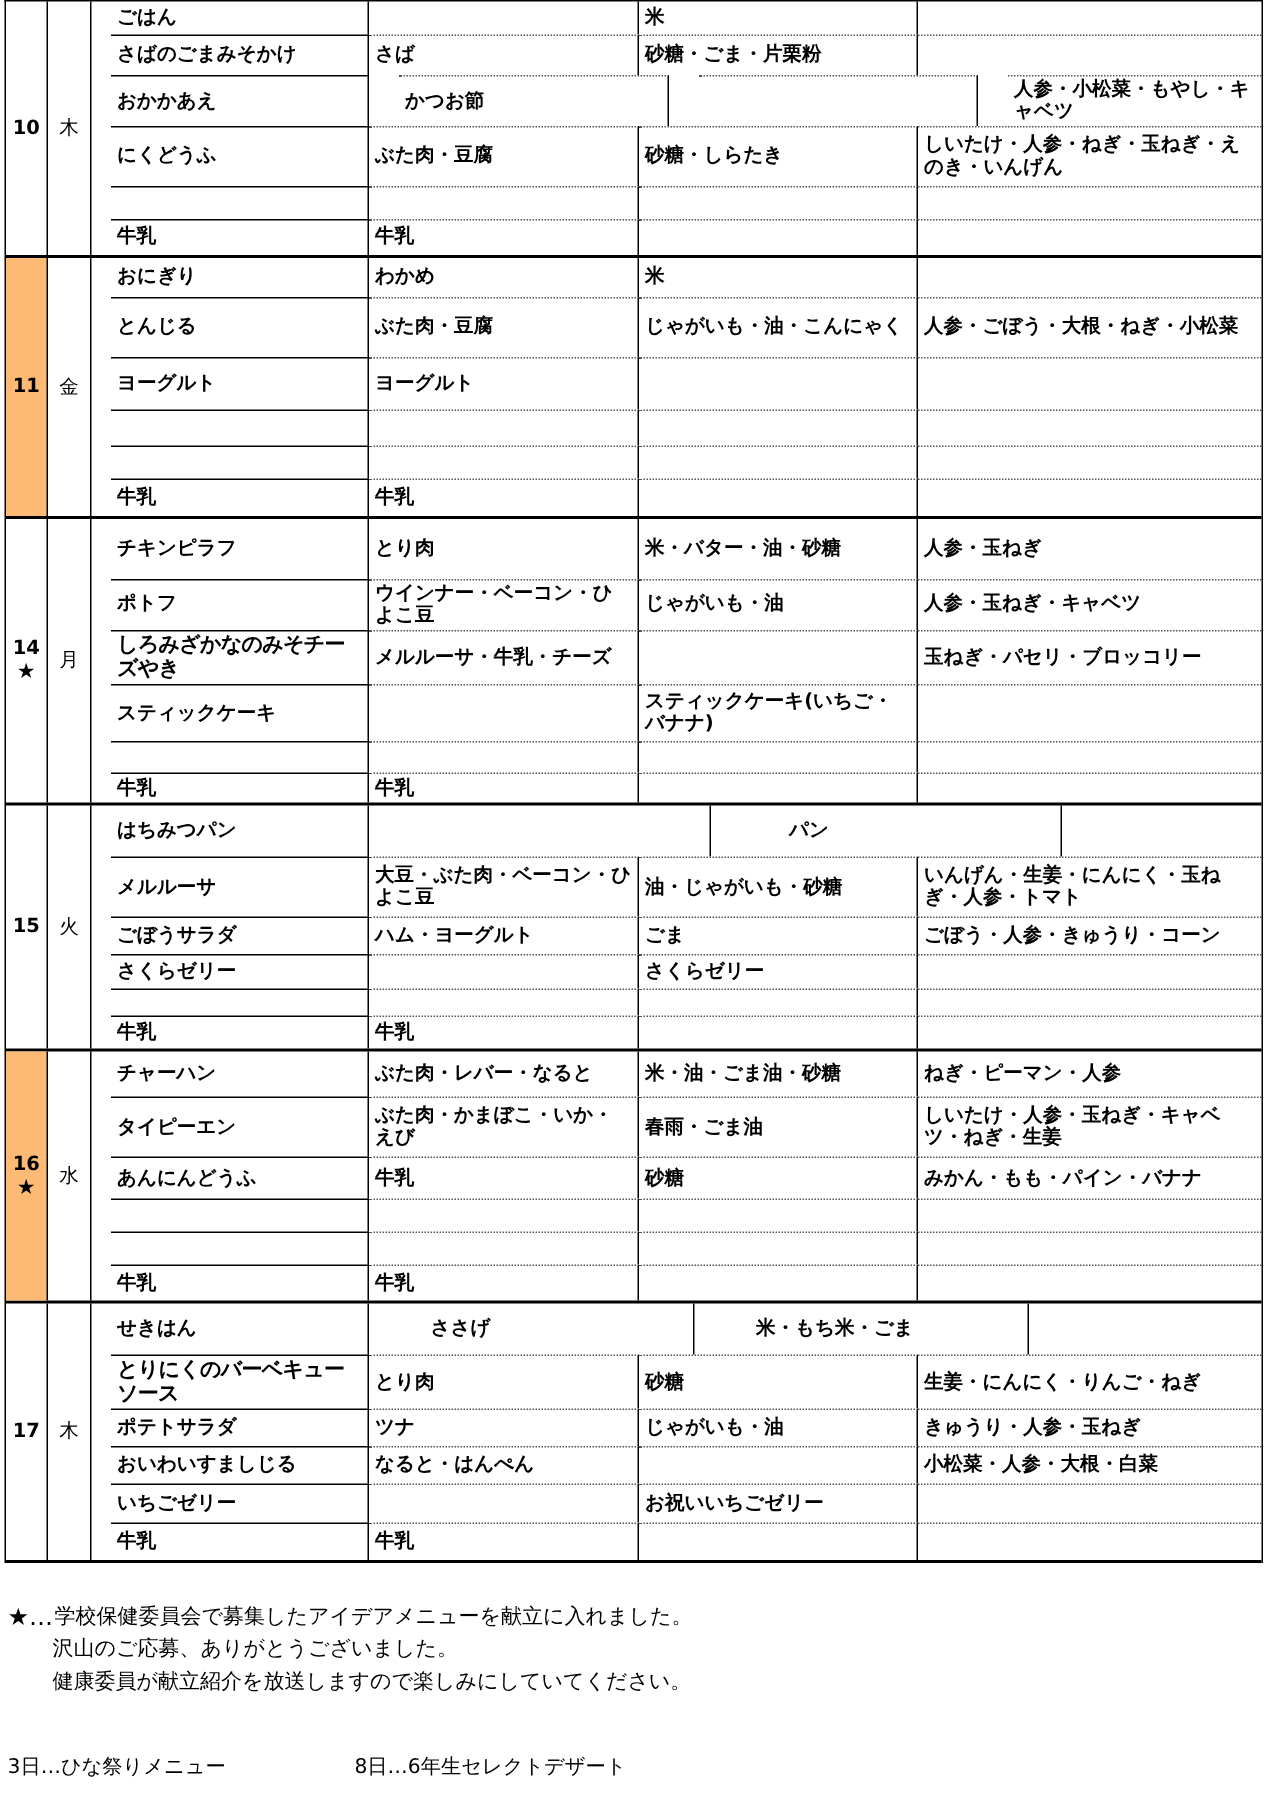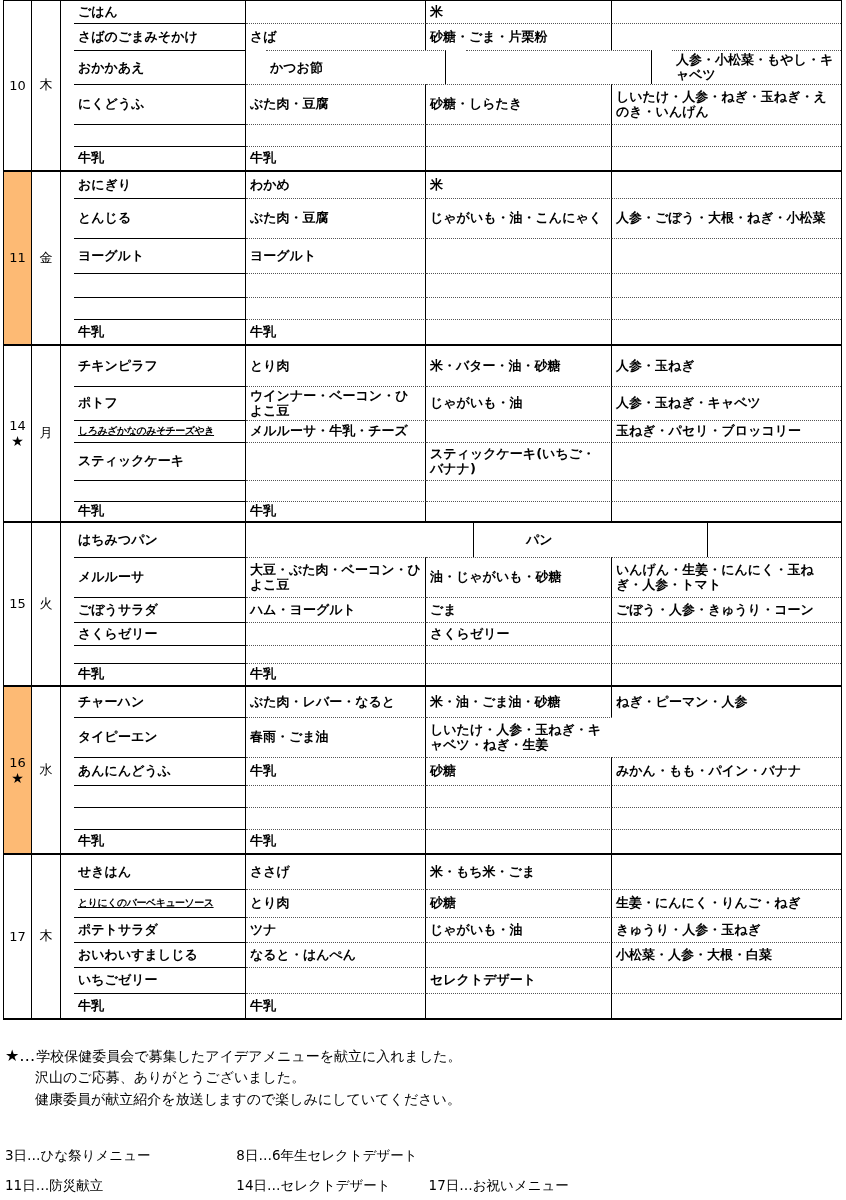--- a/index.html
+++ b/index.html
@@ -11,35 +11,35 @@
   
   .menu-table{
     margin-left:3px;width:839px;
     border-left:1px solid #000;border-right:1px solid #000;border-top:1px solid #000;
     box-sizing:border-box;
   }
   .day-block{display:flex;border-bottom:2px solid #000;}
   .date-cell{
     width:27px;flex:0 0 27px;border-right:1px solid #000;
     display:flex;flex-direction:column;align-items:center;justify-content:center;
-    font-size:13px;font-weight:400;
+    font-size:13px;font-weight:700;
   }
   .date-cell.highlight{background:#fdba74;}
   .date-star{font-size:14px;line-height:1;margin-top:1px;}
   .weekday-cell{
     width:28px;flex:0 0 28px;border-right:1px solid #000;
     display:flex;align-items:center;justify-content:center;font-size:13px;
   }
   .rows{flex:1;display:flex;flex-direction:column;}
   .sub-row{display:grid;grid-template-columns:172px 180px 186px 1fr;margin-left:13px;}
   .cell{
     padding:1px 4px;display:flex;align-items:center;
     font-size:13px;font-weight:700;line-height:1.18;box-sizing:border-box;
   }
-  .cell.small{font-size:10px;letter-spacing:-0.5px;text-decoration:underline;}
+  .cell.small{font-size:14px;letter-spacing:-0.5px;}
   .cell.c-menu{border-right:1px solid #000;}
   .cell.c-protein{border-right:1px solid #000;}
   .cell.c-energy{border-right:1px solid #000;}
   .sub-row:not(:first-child) .c-menu{border-top:1px solid #000;}
   .sub-row:not(:first-child) .c-protein,
   .sub-row:not(:first-child) .c-energy,
   .sub-row:not(:first-child) .c-veg{border-top:1px dotted #555;}
   
   .notes{padding-left:5px;}
   .star-note{margin-top:26px;font-size:14px;line-height:1.55;}
@@ -241,20 +241,21 @@
       <div class="weekday-cell">水</div>
       <div class="rows">
         <div class="sub-row" style="min-height: 30px;">
           <div class="cell c-menu">チャーハン</div>
           <div class="cell c-protein">ぶた肉・レバー・なると</div>
           <div class="cell c-energy">米・油・ごま油・砂糖</div>
           <div class="cell c-veg">ねぎ・ピーマン・人参</div>
         </div>
         <div class="sub-row" style="min-height: 40px;">
           <div class="cell c-menu">タイピーエン</div>
+          <div class="cell c-protein">ぶた肉・かまぼこ・いか・えび</div>
           <div class="cell c-energy">春雨・ごま油</div>
           <div class="cell c-veg">しいたけ・人参・玉ねぎ・キャベツ・ねぎ・生姜</div>
         </div>
         <div class="sub-row" style="min-height: 28px;">
           <div class="cell c-menu">あんにんどうふ</div>
           <div class="cell c-protein">牛乳</div>
           <div class="cell c-energy">砂糖</div>
           <div class="cell c-veg">みかん・もも・パイン・バナナ</div>
         </div>
         <div class="sub-row" style="min-height: 22px;">
@@ -276,21 +277,21 @@
           <div class="cell c-veg"></div>
         </div>
       </div>
     </div>
     <div class="day-block">
       <div class="date-cell">
         <span>17</span>
       </div>
       <div class="weekday-cell">木</div>
       <div class="rows">
-        <div class="sub-row" style="min-height: 34px;">
+        <div class="sub-row" style="min-height: 34px; gap: 37px;">
           <div class="cell c-menu">せきはん</div>
           <div class="cell c-protein">ささげ</div>
           <div class="cell c-energy">米・もち米・ごま</div>
           <div class="cell c-veg"></div>
         </div>
         <div class="sub-row" style="min-height: 28px;">
           <div class="cell c-menu small">とりにくのバーベキューソース</div>
           <div class="cell c-protein">とり肉</div>
           <div class="cell c-energy">砂糖</div>
           <div class="cell c-veg">生姜・にんにく・りんご・ねぎ</div>
@@ -303,21 +304,21 @@
         </div>
         <div class="sub-row" style="min-height: 25px;">
           <div class="cell c-menu">おいわいすましじる</div>
           <div class="cell c-protein">なると・はんぺん</div>
           <div class="cell c-energy"></div>
           <div class="cell c-veg">小松菜・人参・大根・白菜</div>
         </div>
         <div class="sub-row" style="min-height: 26px;">
           <div class="cell c-menu">いちごゼリー</div>
           <div class="cell c-protein"></div>
-          <div class="cell c-energy">セレクトデザート</div>
+          <div class="cell c-energy">お祝いいちごゼリー</div>
           <div class="cell c-veg"></div>
         </div>
         <div class="sub-row" style="min-height: 25px;">
           <div class="cell c-menu">牛乳</div>
           <div class="cell c-protein">牛乳</div>
           <div class="cell c-energy"></div>
           <div class="cell c-veg"></div>
         </div>
       </div>
     </div>

